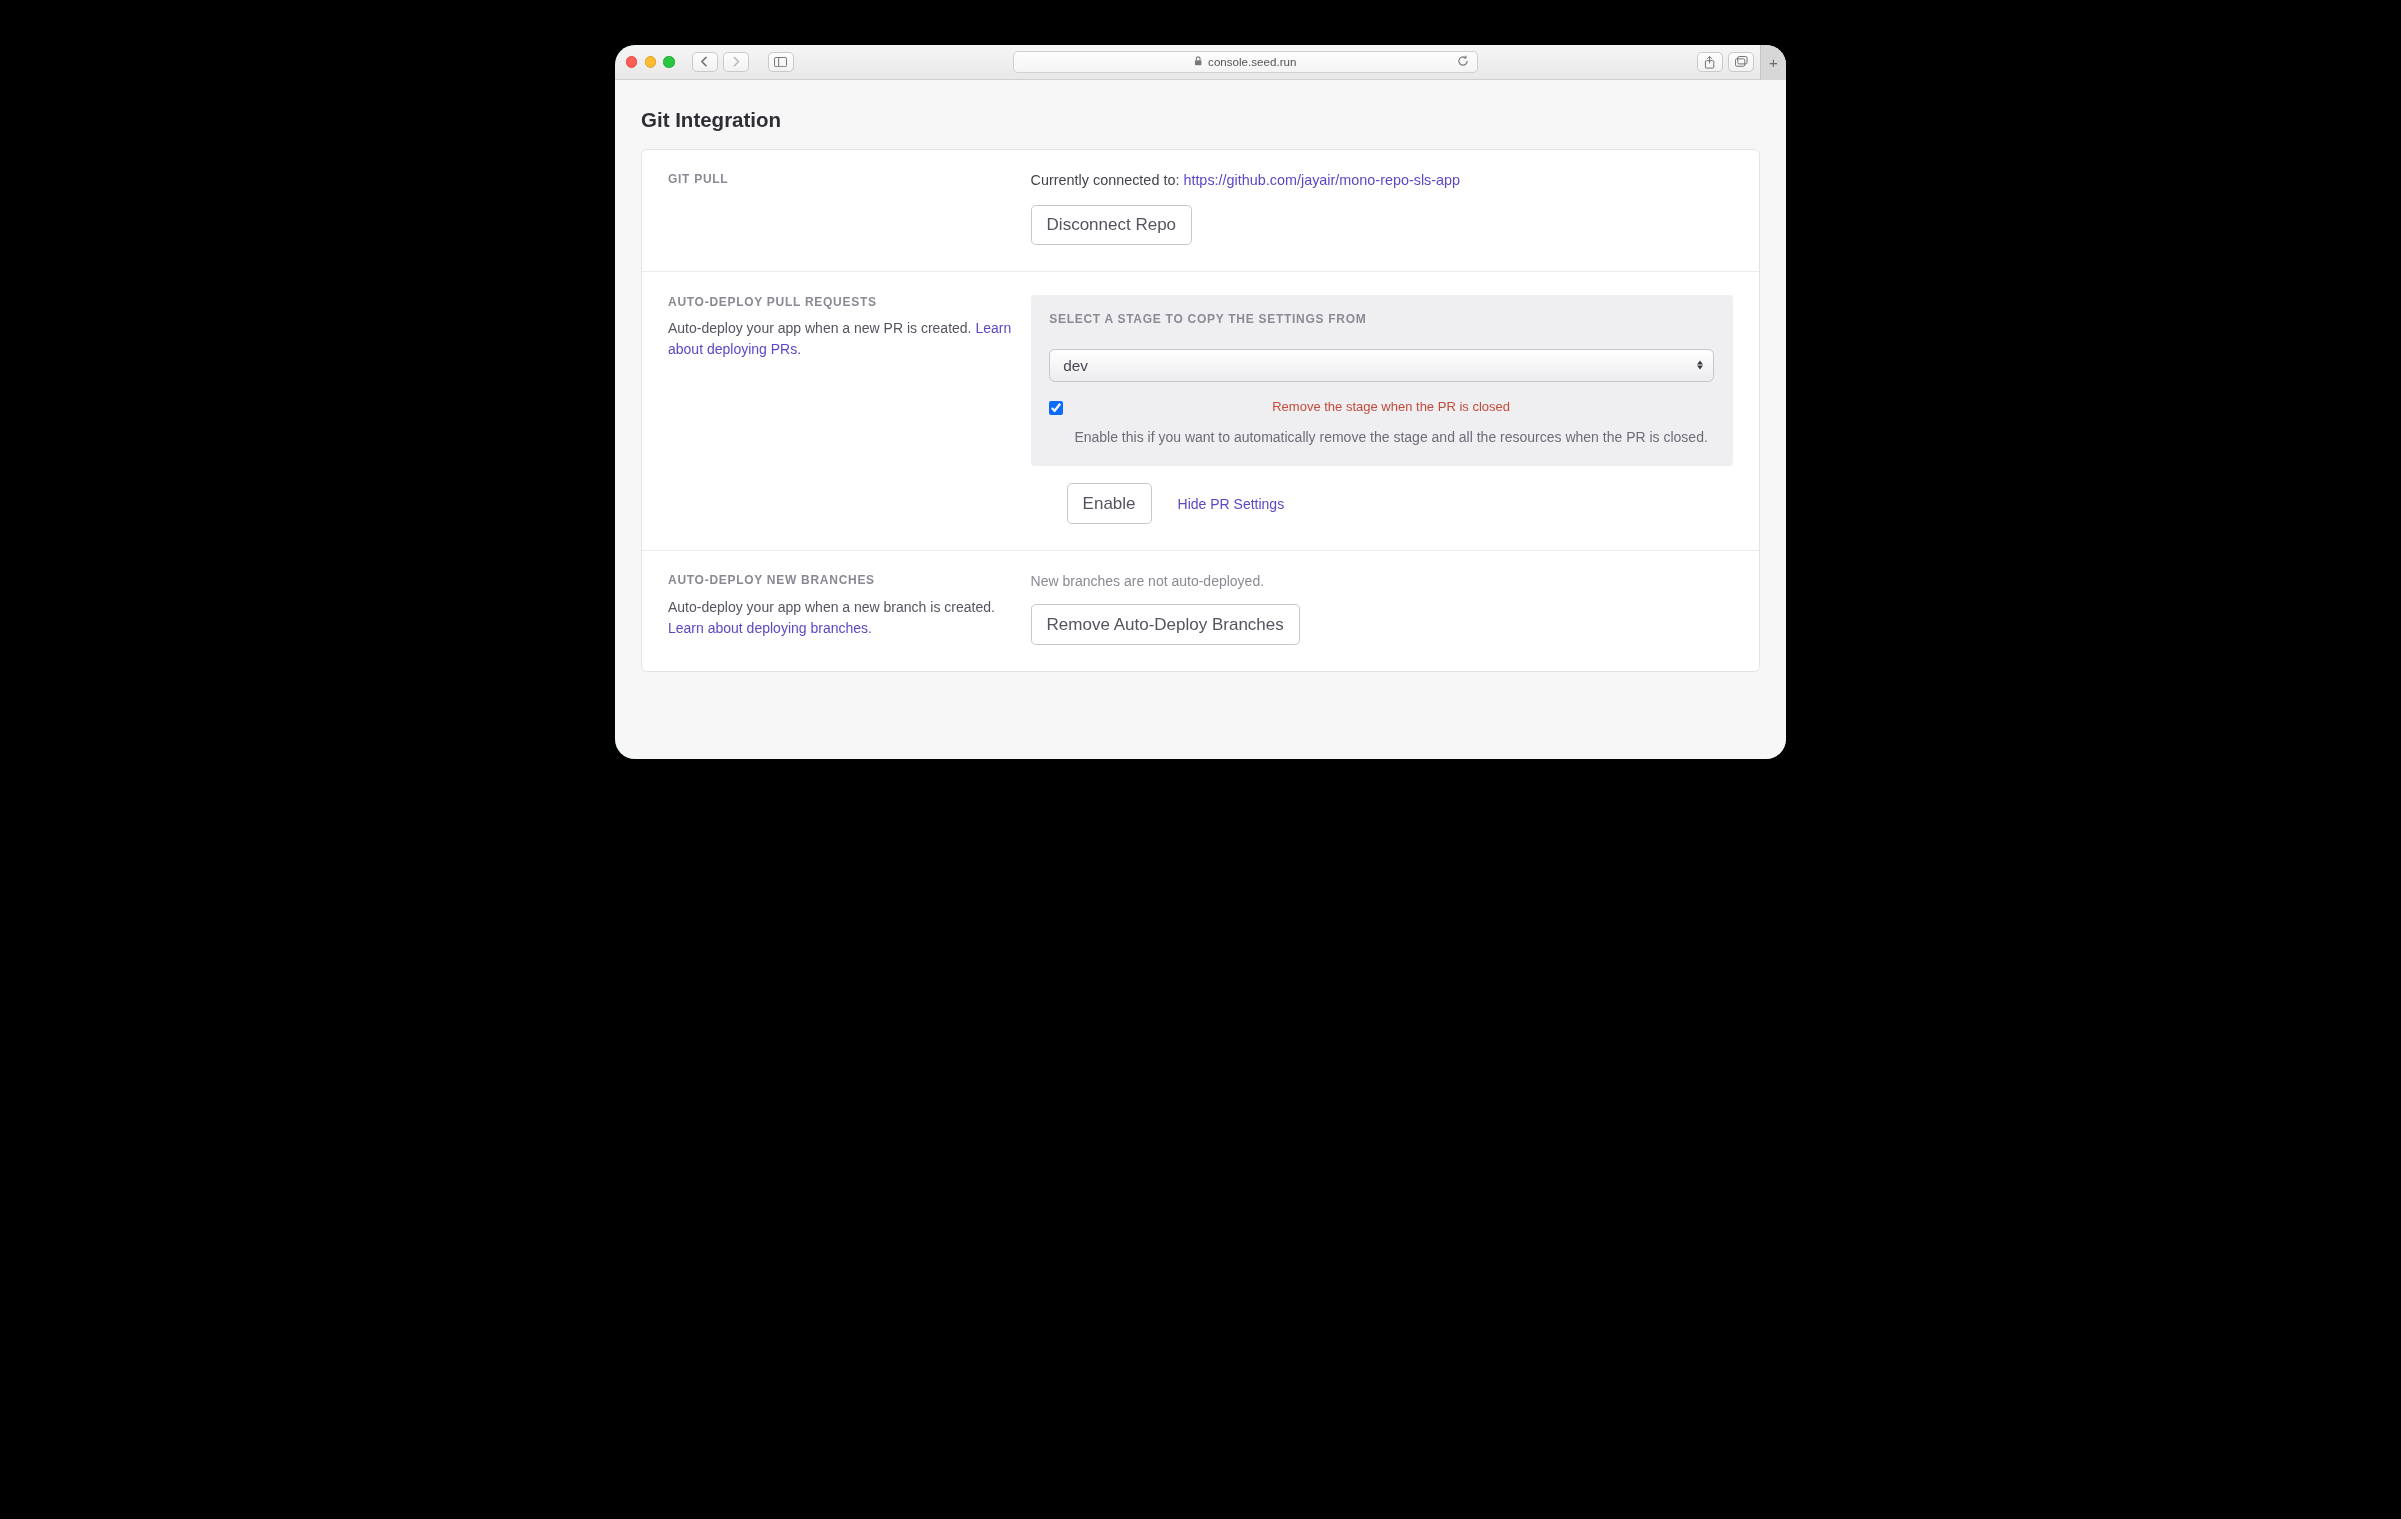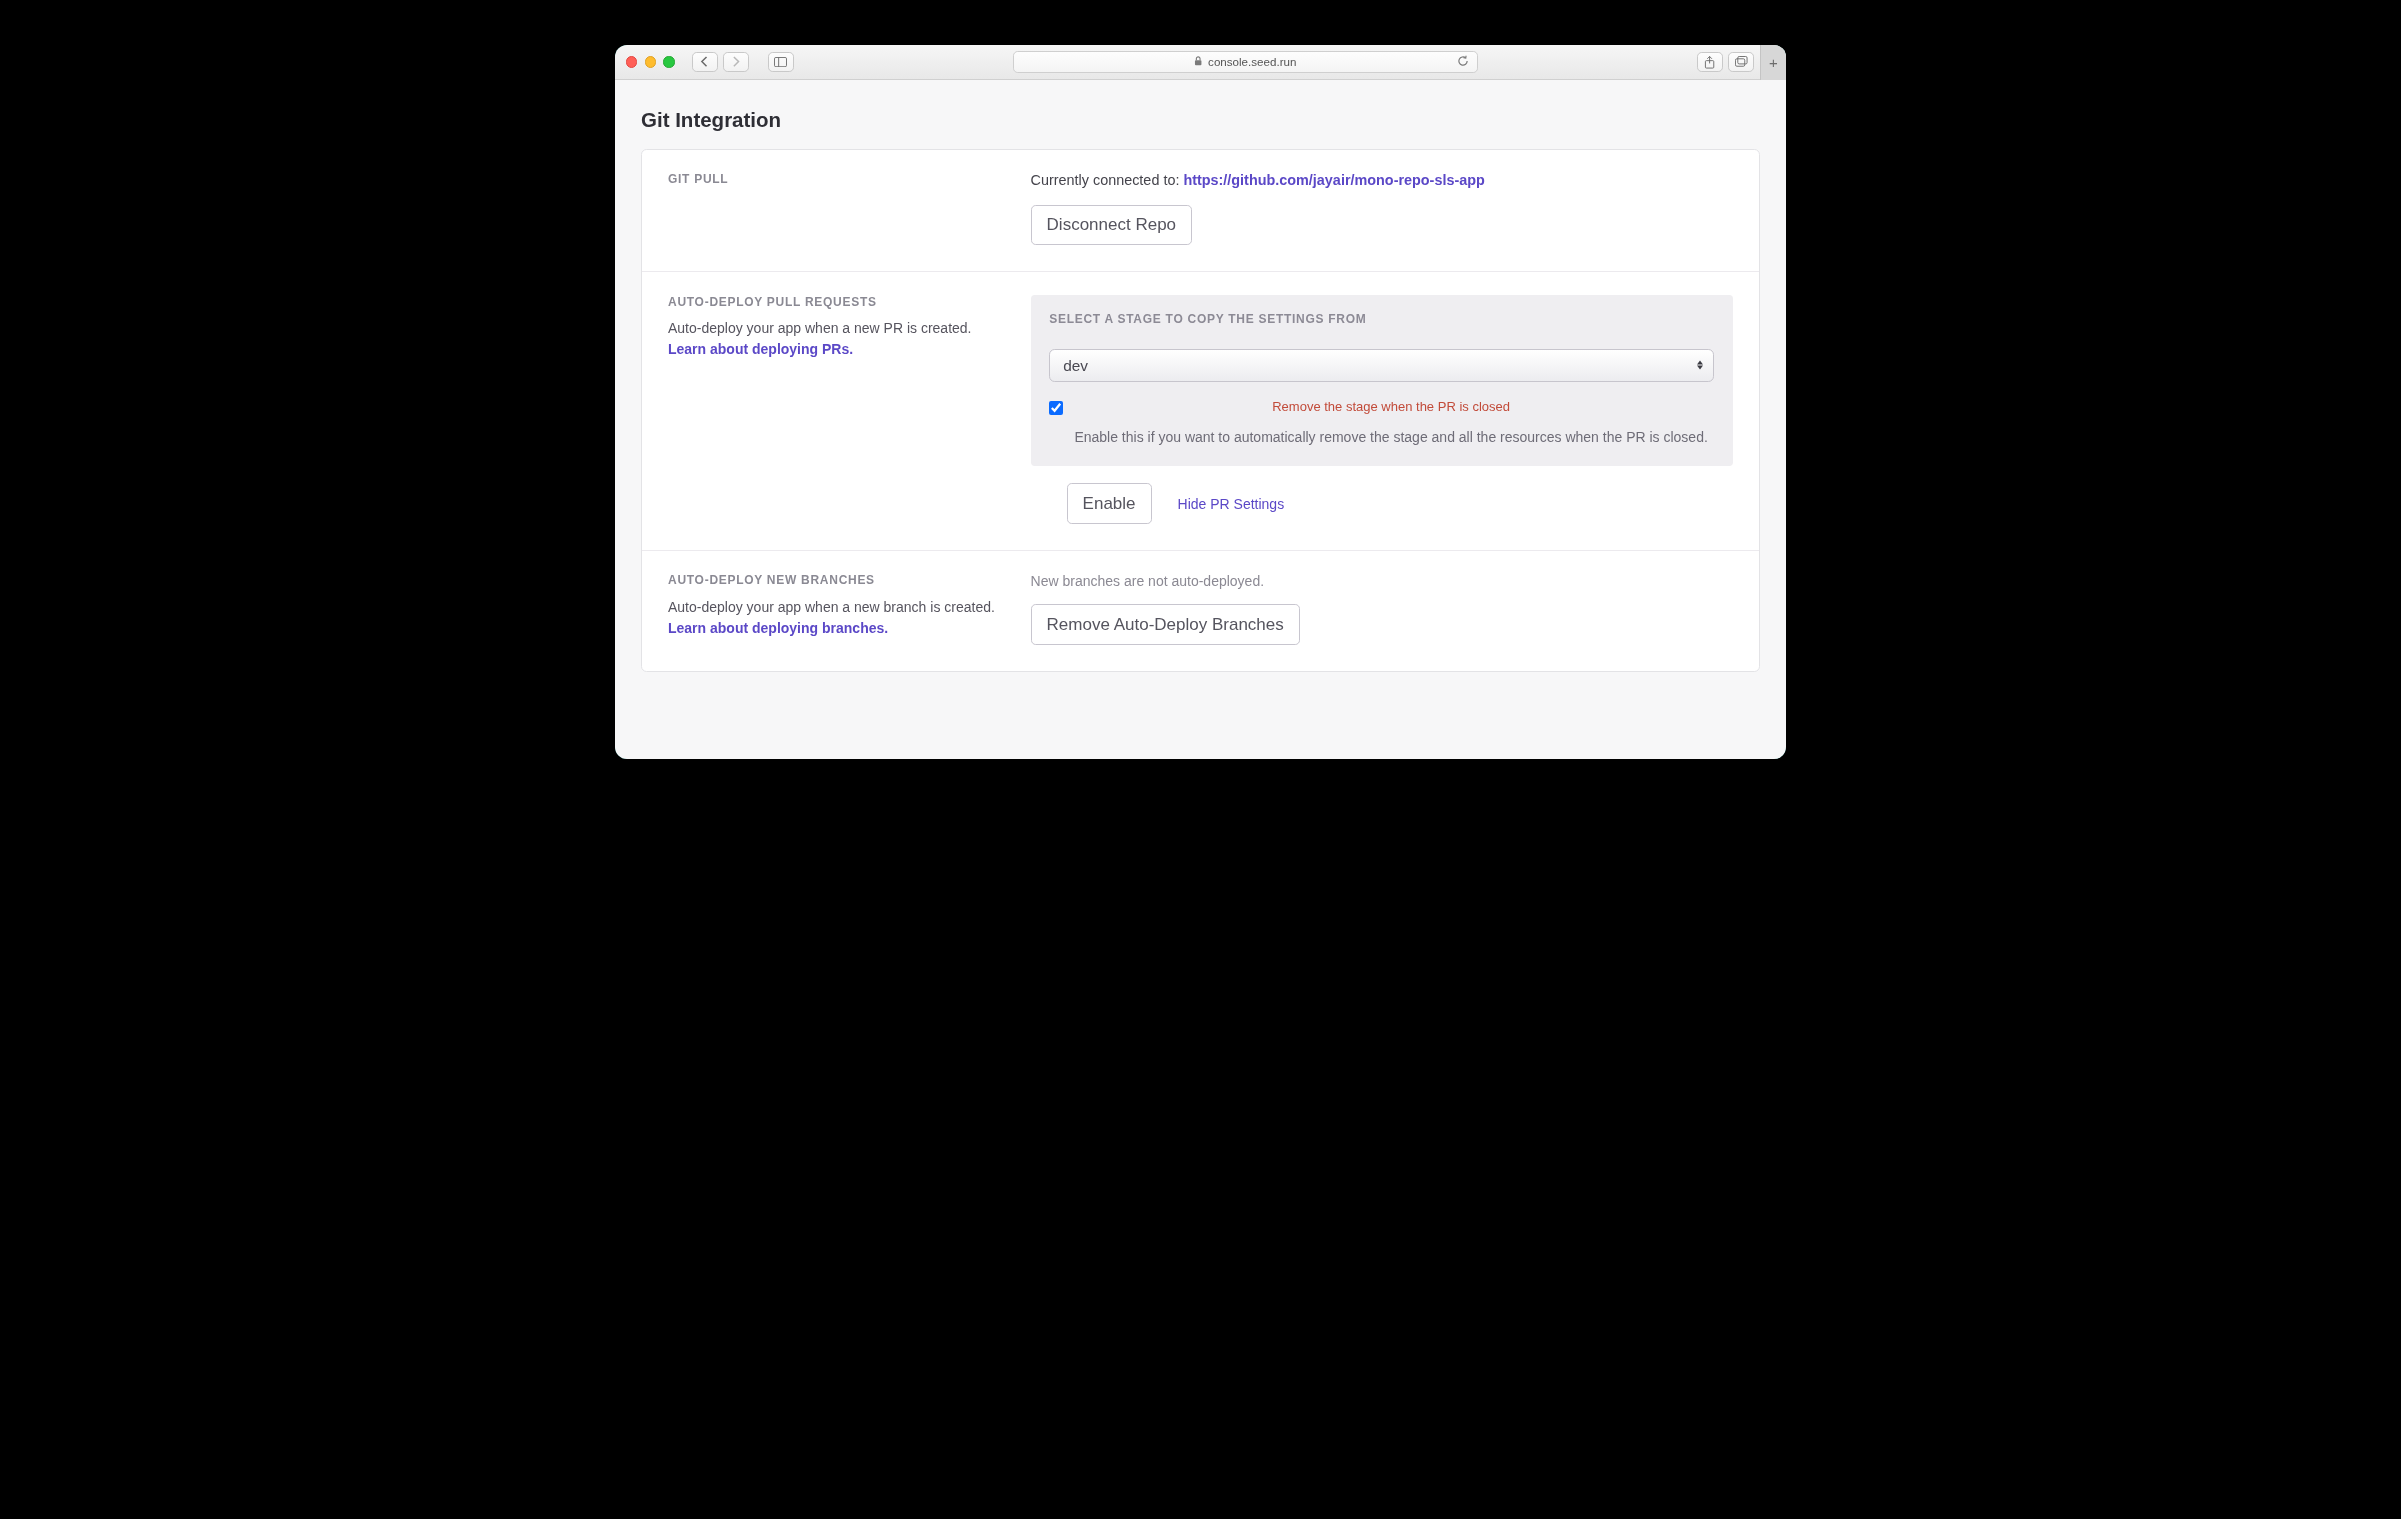--- a/index.html
+++ b/index.html
@@ -8,21 +8,21 @@
     background: #000;
     font-family: -apple-system, BlinkMacSystemFont, "Segoe UI", Helvetica, Arial, sans-serif;
     display: flex;
     align-items: flex-start;
     justify-content: center;
   }
   .frame {
     width: 1171px;
     margin-top: 45px;
     background: #0f766e;
-    border-radius: 12px;
+    border-radius: 20px;
     box-shadow: 0 28px 74px rgba(0,0,0,0.5);
     overflow: hidden;
   }
   
   .browser-chrome {
     height: 35px;
     background: linear-gradient(#f6f6f6, #e8e8e8);
     border-bottom: 0.9px solid #d0d0d0;
     display: flex;
     align-items: center;
@@ -106,21 +106,21 @@
     font-weight: 700;
     letter-spacing: 0.06em;
     color: #8a8993;
     margin-bottom: 9.3px;
   }
   .desc {
     font-size: 14px;
     color: #56545e;
     line-height: 1.5;
   }
-  .link { color: #5b48c7; text-decoration: none; font-weight: bold; }
+  .link { color: #5b48c7; text-decoration: none; }
   .connected-line {
     font-size: 14.4px;
     color: #44434b;
     margin-bottom: 17px;
   }
   .btn {
     display: inline-flex;
     align-items: center;
     padding: 9.3px 15px;
     font-size: 17px;

